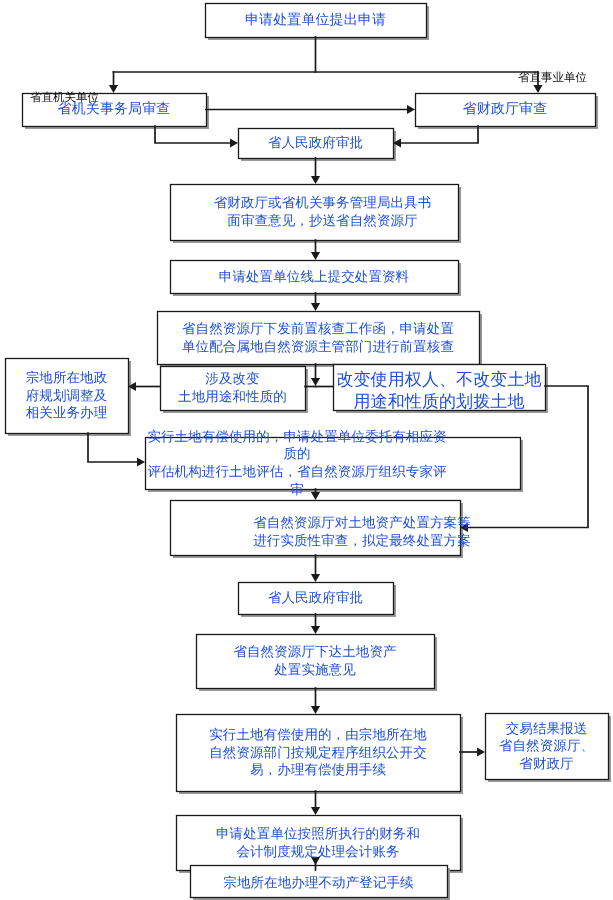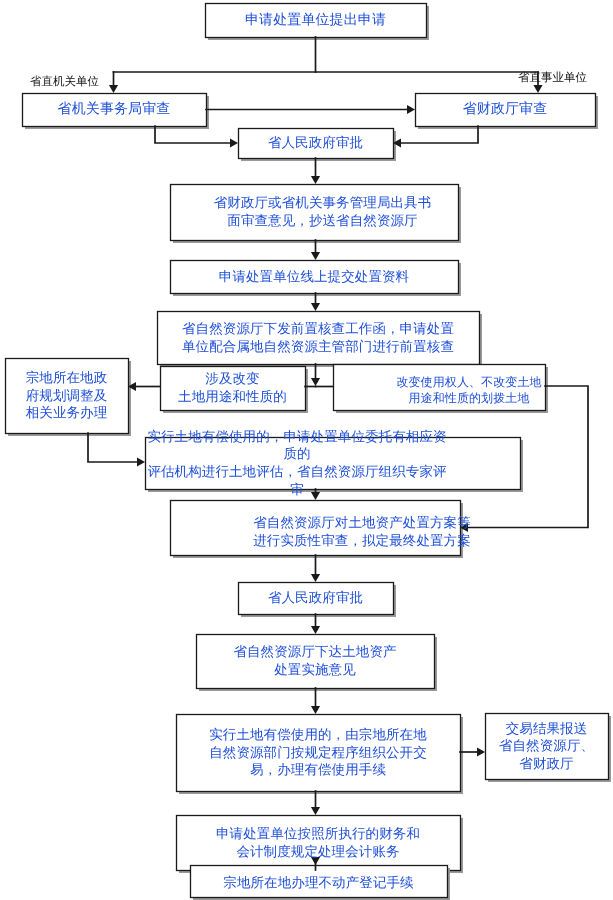--- a/index.html
+++ b/index.html
@@ -237,34 +237,34 @@
       <div class="node-label" style="left: 170px; top: 184px; width: 288px; height: 56px; font-size: 13.5px; padding-left: 17px;">省财政厅或省机关事务管理局出具书
 面审查意见，抄送省自然资源厅</div>
       <div class="node-label" style="left: 170px; top: 260px; width: 288px; height: 33px; font-size: 13.5px;">申请处置单位线上提交处置资料</div>
       <div class="node-label" style="left: 157px; top: 311px; width: 322px; height: 53px; font-size: 13.5px;">省自然资源厅下发前置核查工作函，申请处置
 单位配合属地自然资源主管部门进行前置核查</div>
       <div class="node-label" style="left: 5px; top: 358px; width: 123px; height: 75px; font-size: 13.5px;">宗地所在地政
 府规划调整及
 相关业务办理</div>
       <div class="node-label" style="left: 160px; top: 366px; width: 145px; height: 44px; font-size: 13.5px;">涉及改变
 土地用途和性质的</div>
-      <div class="node-label" style="left: 333px; top: 364px; width: 212px; height: 54px; font-size: 12px; margin-left: 30px;">改变使用权人、不改变土地
+      <div class="node-label" style="left: 333px; top: 364px; width: 212px; height: 54px; font-size: 17px;">改变使用权人、不改变土地
 用途和性质的划拨土地</div>
       <div class="node-label" style="left: 145px; top: 437px; width: 304px; height: 52px; font-size: 13.5px;">实行土地有偿使用的，申请处置单位委托有相应资质的
 评估机构进行土地评估，省自然资源厅组织专家评审</div>
       <div class="node-label" style="left: 170px; top: 504px; width: 290px; height: 55px; font-size: 13.5px; margin-left: 47px;">省自然资源厅对土地资产处置方案等
 进行实质性审查，拟定最终处置方案</div>
       <div class="node-label" style="left: 238px; top: 582px; width: 155px; height: 32px; font-size: 13.5px;">省人民政府审批</div>
       <div class="node-label" style="left: 196px; top: 634px; width: 238px; height: 54px; font-size: 13.5px;">省自然资源厅下达土地资产
 处置实施意见</div>
       <div class="node-label" style="left: 176px; top: 714px; width: 284px; height: 77px; font-size: 13.5px;">实行土地有偿使用的，由宗地所在地
 自然资源部门按规定程序组织公开交
 易，办理有偿使用手续</div>
       <div class="node-label" style="left: 485px; top: 713px; width: 123px; height: 66px; font-size: 13.5px;">交易结果报送
 省自然资源厅、
 省财政厅</div>
       <div class="node-label" style="left: 176px; top: 815px; width: 284px; height: 55px; font-size: 13.5px;">申请处置单位按照所执行的财务和
 会计制度规定处理会计账务</div>
       <div class="node-label" style="left: 190px; top: 867px; width: 257px; height: 32px; font-size: 13.5px;">宗地所在地办理不动产登记手续</div>
-      <div class="edge-label" style="left: 30px; top: 76px;">省直机关单位</div>
+      <div class="edge-label" style="left: 30px; top: 92px;">省直机关单位</div>
       <div class="edge-label" style="left: 518px; top: 72px;">省直事业单位</div>
     </div>
 </div>
 
 </body></html>

